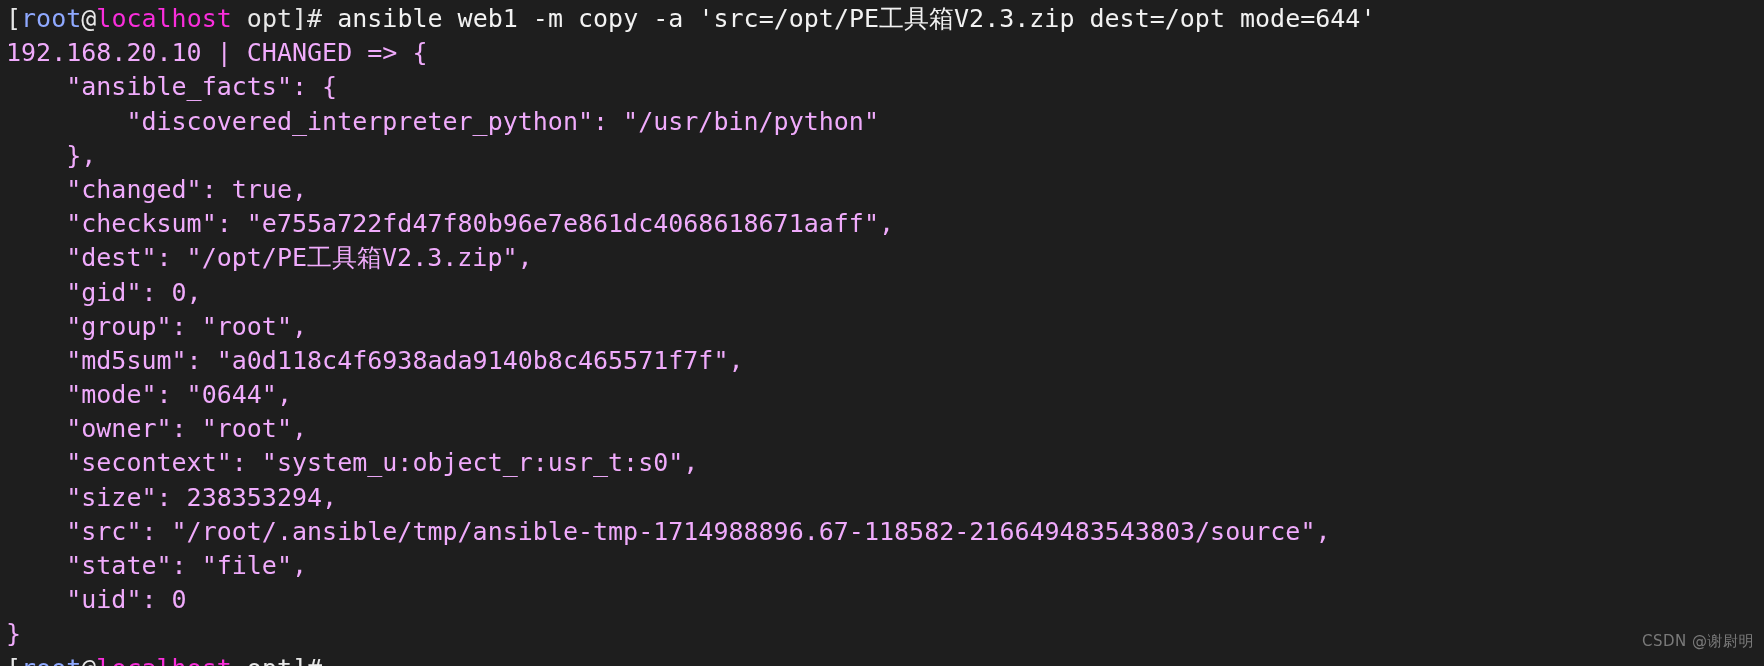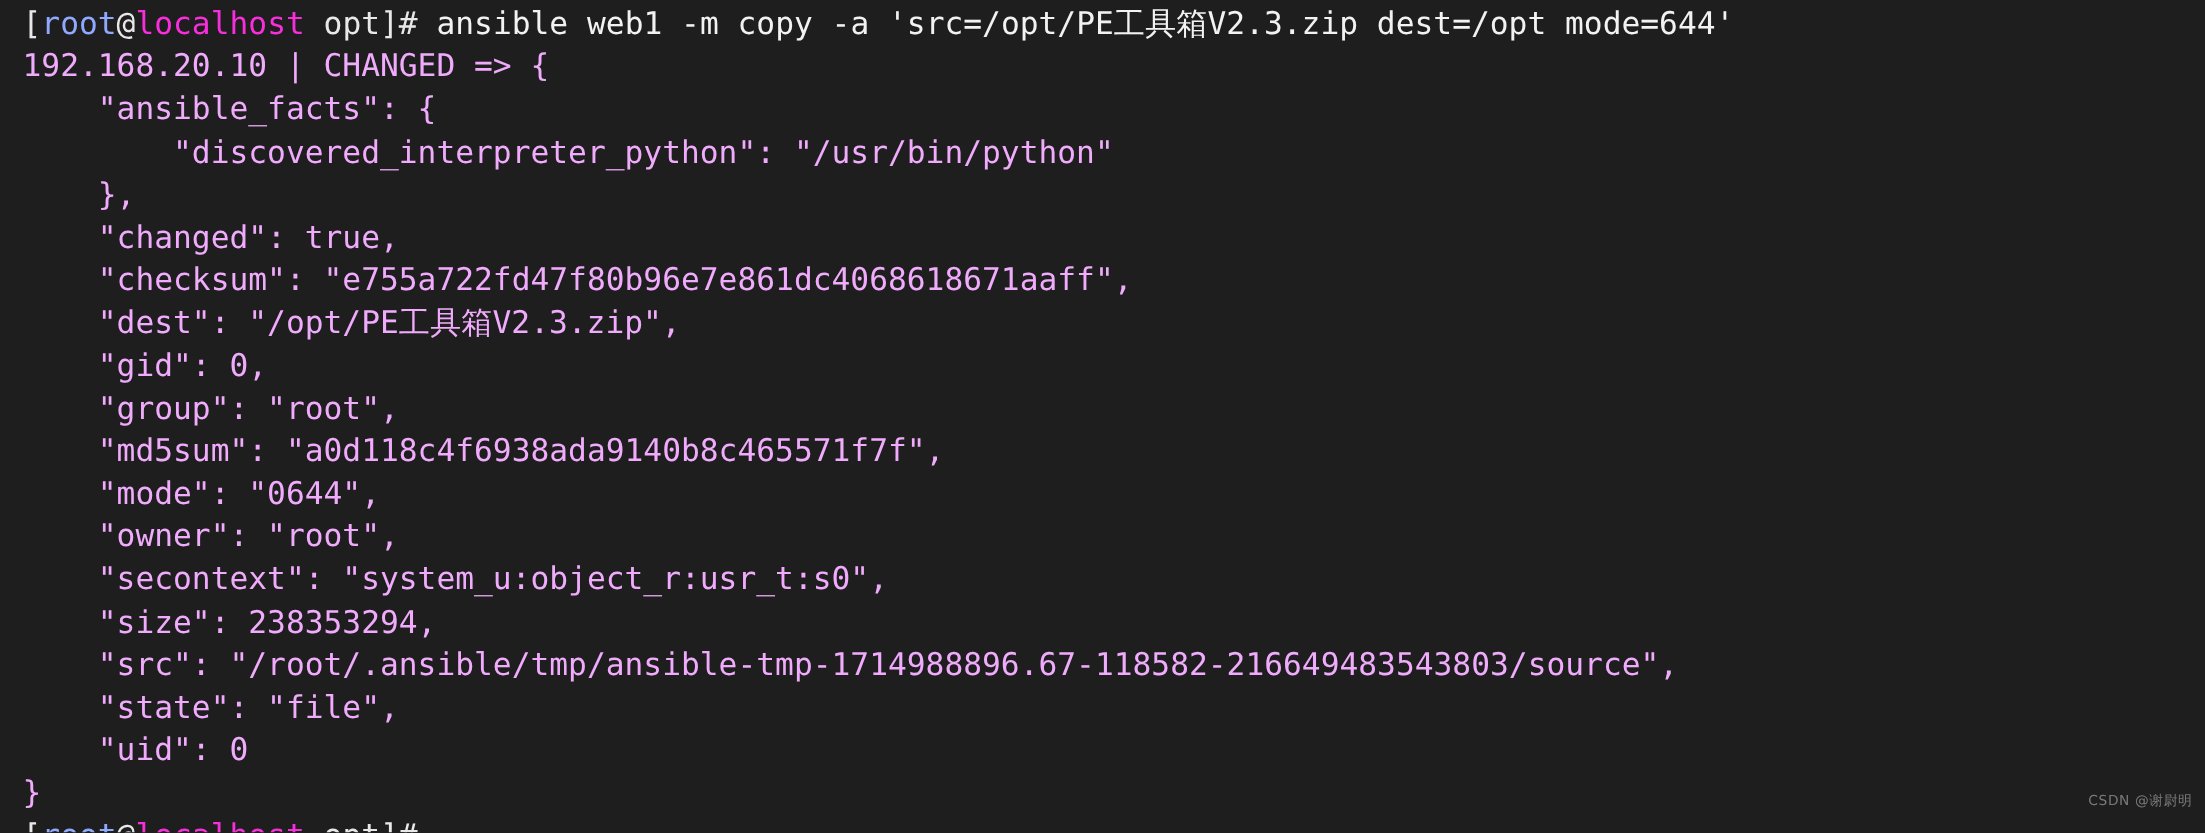--- a/index.html
+++ b/index.html
@@ -15,38 +15,38 @@
     overflow: hidden;
     font-family: "DejaVu Sans Mono", "Liberation Mono", monospace;
     font-size: 25px;
     line-height: 34.2px;
     letter-spacing: 0px;
     box-sizing: border-box;
     padding: 2px 0 0 0;
   }
   .line {
     white-space: pre;
-    padding-left: 18px;
+    padding-left: 6px;
     height: 34.2px;
   }
   .c-bracket { color: #e8e8e8; }
   .c-user    { color: #8fa9ff; }
   .c-at      { color: #e8e8e8; }
   .c-host    { color: #f92edb; }
   .c-path    { color: #e8e8e8; }
   .c-prompt  { color: #e8e8e8; }
   .c-cmd     { color: #f2f2f2; }
   .c-out     { color: #f0abfc; }
   .watermark {
     position: absolute;
     right: 10px;
     bottom: 8px;
     color: #8a8a8a;
     font-family: "DejaVu Sans", "Liberation Sans", sans-serif;
-    font-size: 11px;
+    font-size: 15px;
     letter-spacing: 0.5px;
     opacity: 0.85;
   }
 </style>
 </head>
 <body>
 
 <div id="terminal">
 
   <div class="line"><span class="c-bracket">[</span><span class="c-user">root</span><span class="c-at">@</span><span class="c-host">localhost</span><span class="c-path"> opt</span><span class="c-prompt">]#</span><span class="c-cmd"> ansible web1 -m copy -a 'src=/opt/PE工具箱V2.3.zip dest=/opt mode=644'</span></div>

